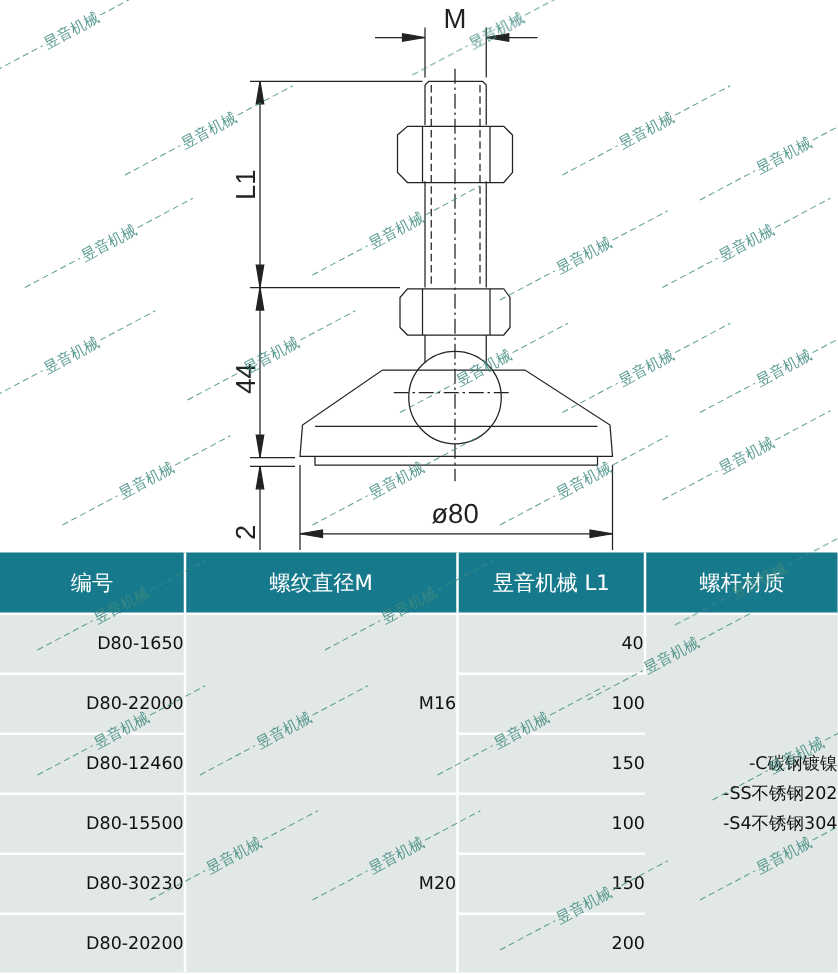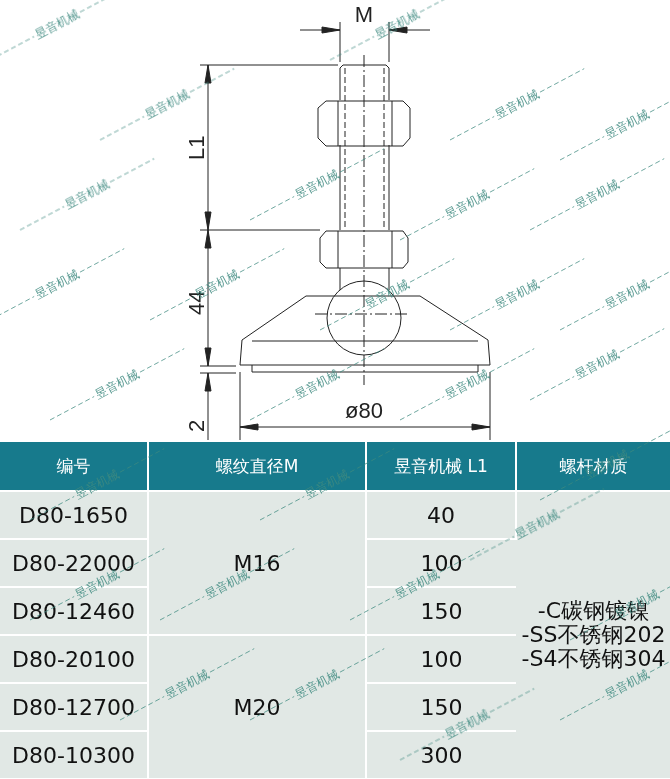--- a/index.html
+++ b/index.html
@@ -5,21 +5,21 @@
   html, body { margin:0; padding:0; }
   body { width:670px; height:779px; background:#ffffff; position:relative; overflow:hidden;
          font-family:"DejaVu Sans", "Liberation Sans", sans-serif; color:#111; }
   .drawing { position:absolute; left:0; top:0; width:670px; height:442px; }
   .drawing svg { position:absolute; left:0; top:0; }
   .table-wrap { position:absolute; left:0; top:442px; width:670px; height:337px; }
   table { border-collapse:collapse; width:670px; table-layout:fixed; }
   th { background:#177a8c; color:#ffffff; font-weight:normal; font-size:17px; height:48px;
        border-right:2px solid #ffffff; padding:0; }
   th:last-child { border-right:none; }
-  td { background:#e1e8e5; font-size:22px; text-align:center; height:46px; padding:0;
+  td { background:#e1e8e5; font-size:14px; text-align:right; height:46px; padding:0;
        border-right:2px solid #ffffff; border-top:2px solid #ffffff; color:#111; }
   td:last-child { border-right:none; }
   td.material { line-height:24px; }
   .watermark-layer { position:absolute; left:0; top:0; width:670px; height:779px; pointer-events:none; }
 </style>
 </head>
 <body>
 
 <div class="drawing">
   <svg width="670" height="442" viewBox="0 0 670 442">
@@ -118,31 +118,31 @@
       </tr>
       <tr>
         <td>D80-22000</td>
         <td>100</td>
       </tr>
       <tr>
         <td>D80-12460</td>
         <td>150</td>
       </tr>
       <tr>
-        <td>D80-20100</td>
+        <td>D80-15500</td>
         <td rowspan="3">M20</td>
         <td>100</td>
       </tr>
       <tr>
-        <td>D80-12700</td>
+        <td>D80-30230</td>
         <td>150</td>
       </tr>
       <tr>
-        <td>D80-10300</td>
-        <td>300</td>
+        <td>D80-20200</td>
+        <td>200</td>
       </tr>
     </tbody>
   </table>
 </div>
 
 <svg class="watermark-layer" width="670" height="779" viewBox="0 0 670 779">
   <g id="wm-group" fill="#3f8a80" stroke="#3f8a80" font-size="12" font-family="DejaVu Sans, sans-serif" opacity="0.85">
       <g transform="translate(-10,60) rotate(-28)">
         <line x1="0" y1="0" x2="50" y2="0" stroke-dasharray="5,3" stroke-width="0.8"></line>
         <text x="52" y="4" stroke="none">昱音机械</text>

